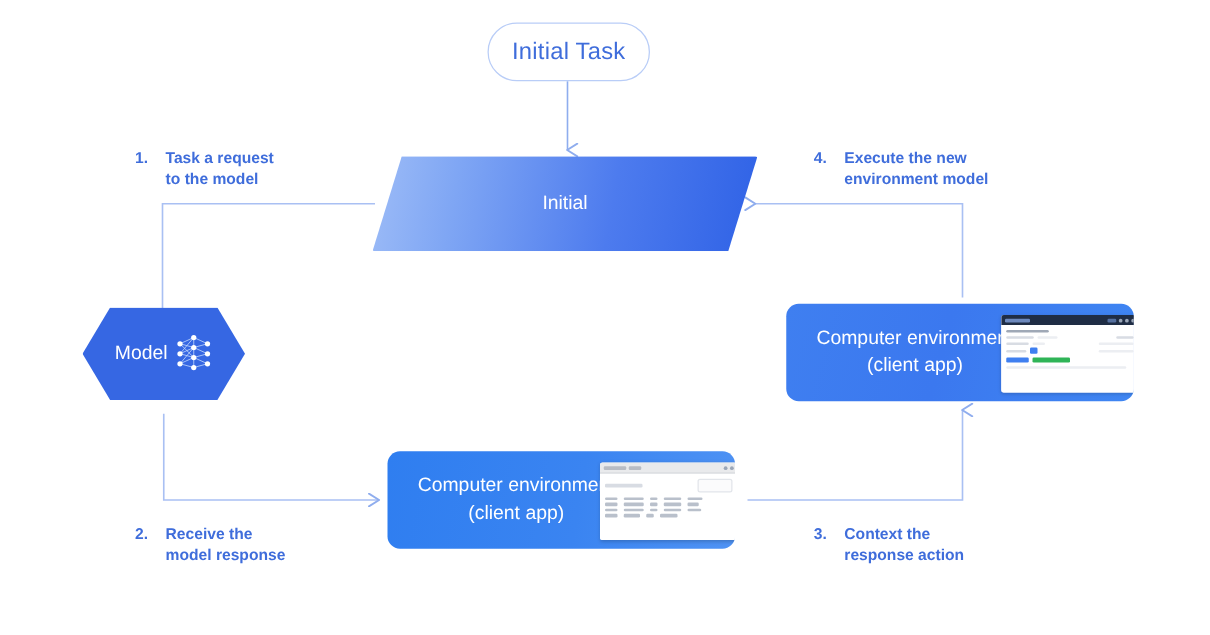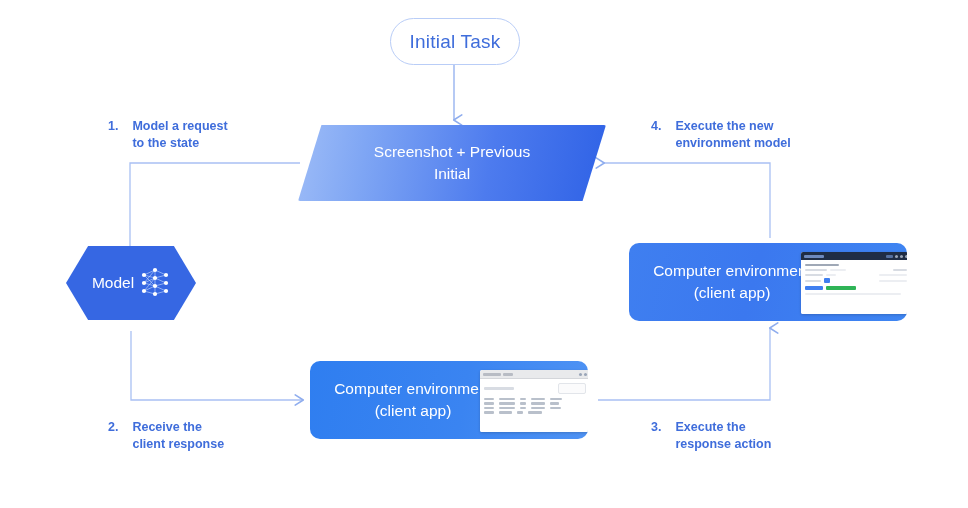--- a/index.html
+++ b/index.html
@@ -234,21 +234,20 @@
     <path d="M770,238 L770,163 L604,163" fill="none" stroke="#a9c0f3" stroke-width="1.3" marker-end="url(#ah-left)"></path>
   </svg>
 
   <div class="abs" id="initial-task">
     <span class="label">Initial Task</span>
   </div>
 
   <div class="abs" id="screenshot-node">
     <div class="shape"></div>
     <div class="txt">
-      <span>Screenshot + Previous</span>
       <span>Initial</span>
     </div>
   </div>
 
   <div class="abs" id="model-node">
     <div class="shape"></div>
     <div class="inner">
       <span class="label">Model</span>
       <span>
         <svg class="nn-icon" viewBox="0 0 30 34" fill="none">
@@ -369,37 +368,37 @@
           <span class="cell" style="width:6px"></span>
           <span class="cell" style="width:14px"></span>
         </div>
       </div>
     </div>
   </div>
 
   <div class="step" id="step-1">
     <span class="num">1.</span>
     <span class="cap">
-      <span>Model a request</span><br>
-      <span>to the state</span>
+      <span>Task a request</span><br>
+      <span>to the model</span>
     </span>
   </div>
 
   <div class="step" id="step-2">
     <span class="num">2.</span>
     <span class="cap">
       <span>Receive the</span><br>
-      <span>client response</span>
+      <span>model response</span>
     </span>
   </div>
 
   <div class="step" id="step-3">
     <span class="num">3.</span>
     <span class="cap">
-      <span>Execute the</span><br>
+      <span>Context the</span><br>
       <span>response action</span>
     </span>
   </div>
 
   <div class="step" id="step-4">
     <span class="num">4.</span>
     <span class="cap">
       <span>Execute the new</span><br>
       <span>environment model</span>
     </span>

